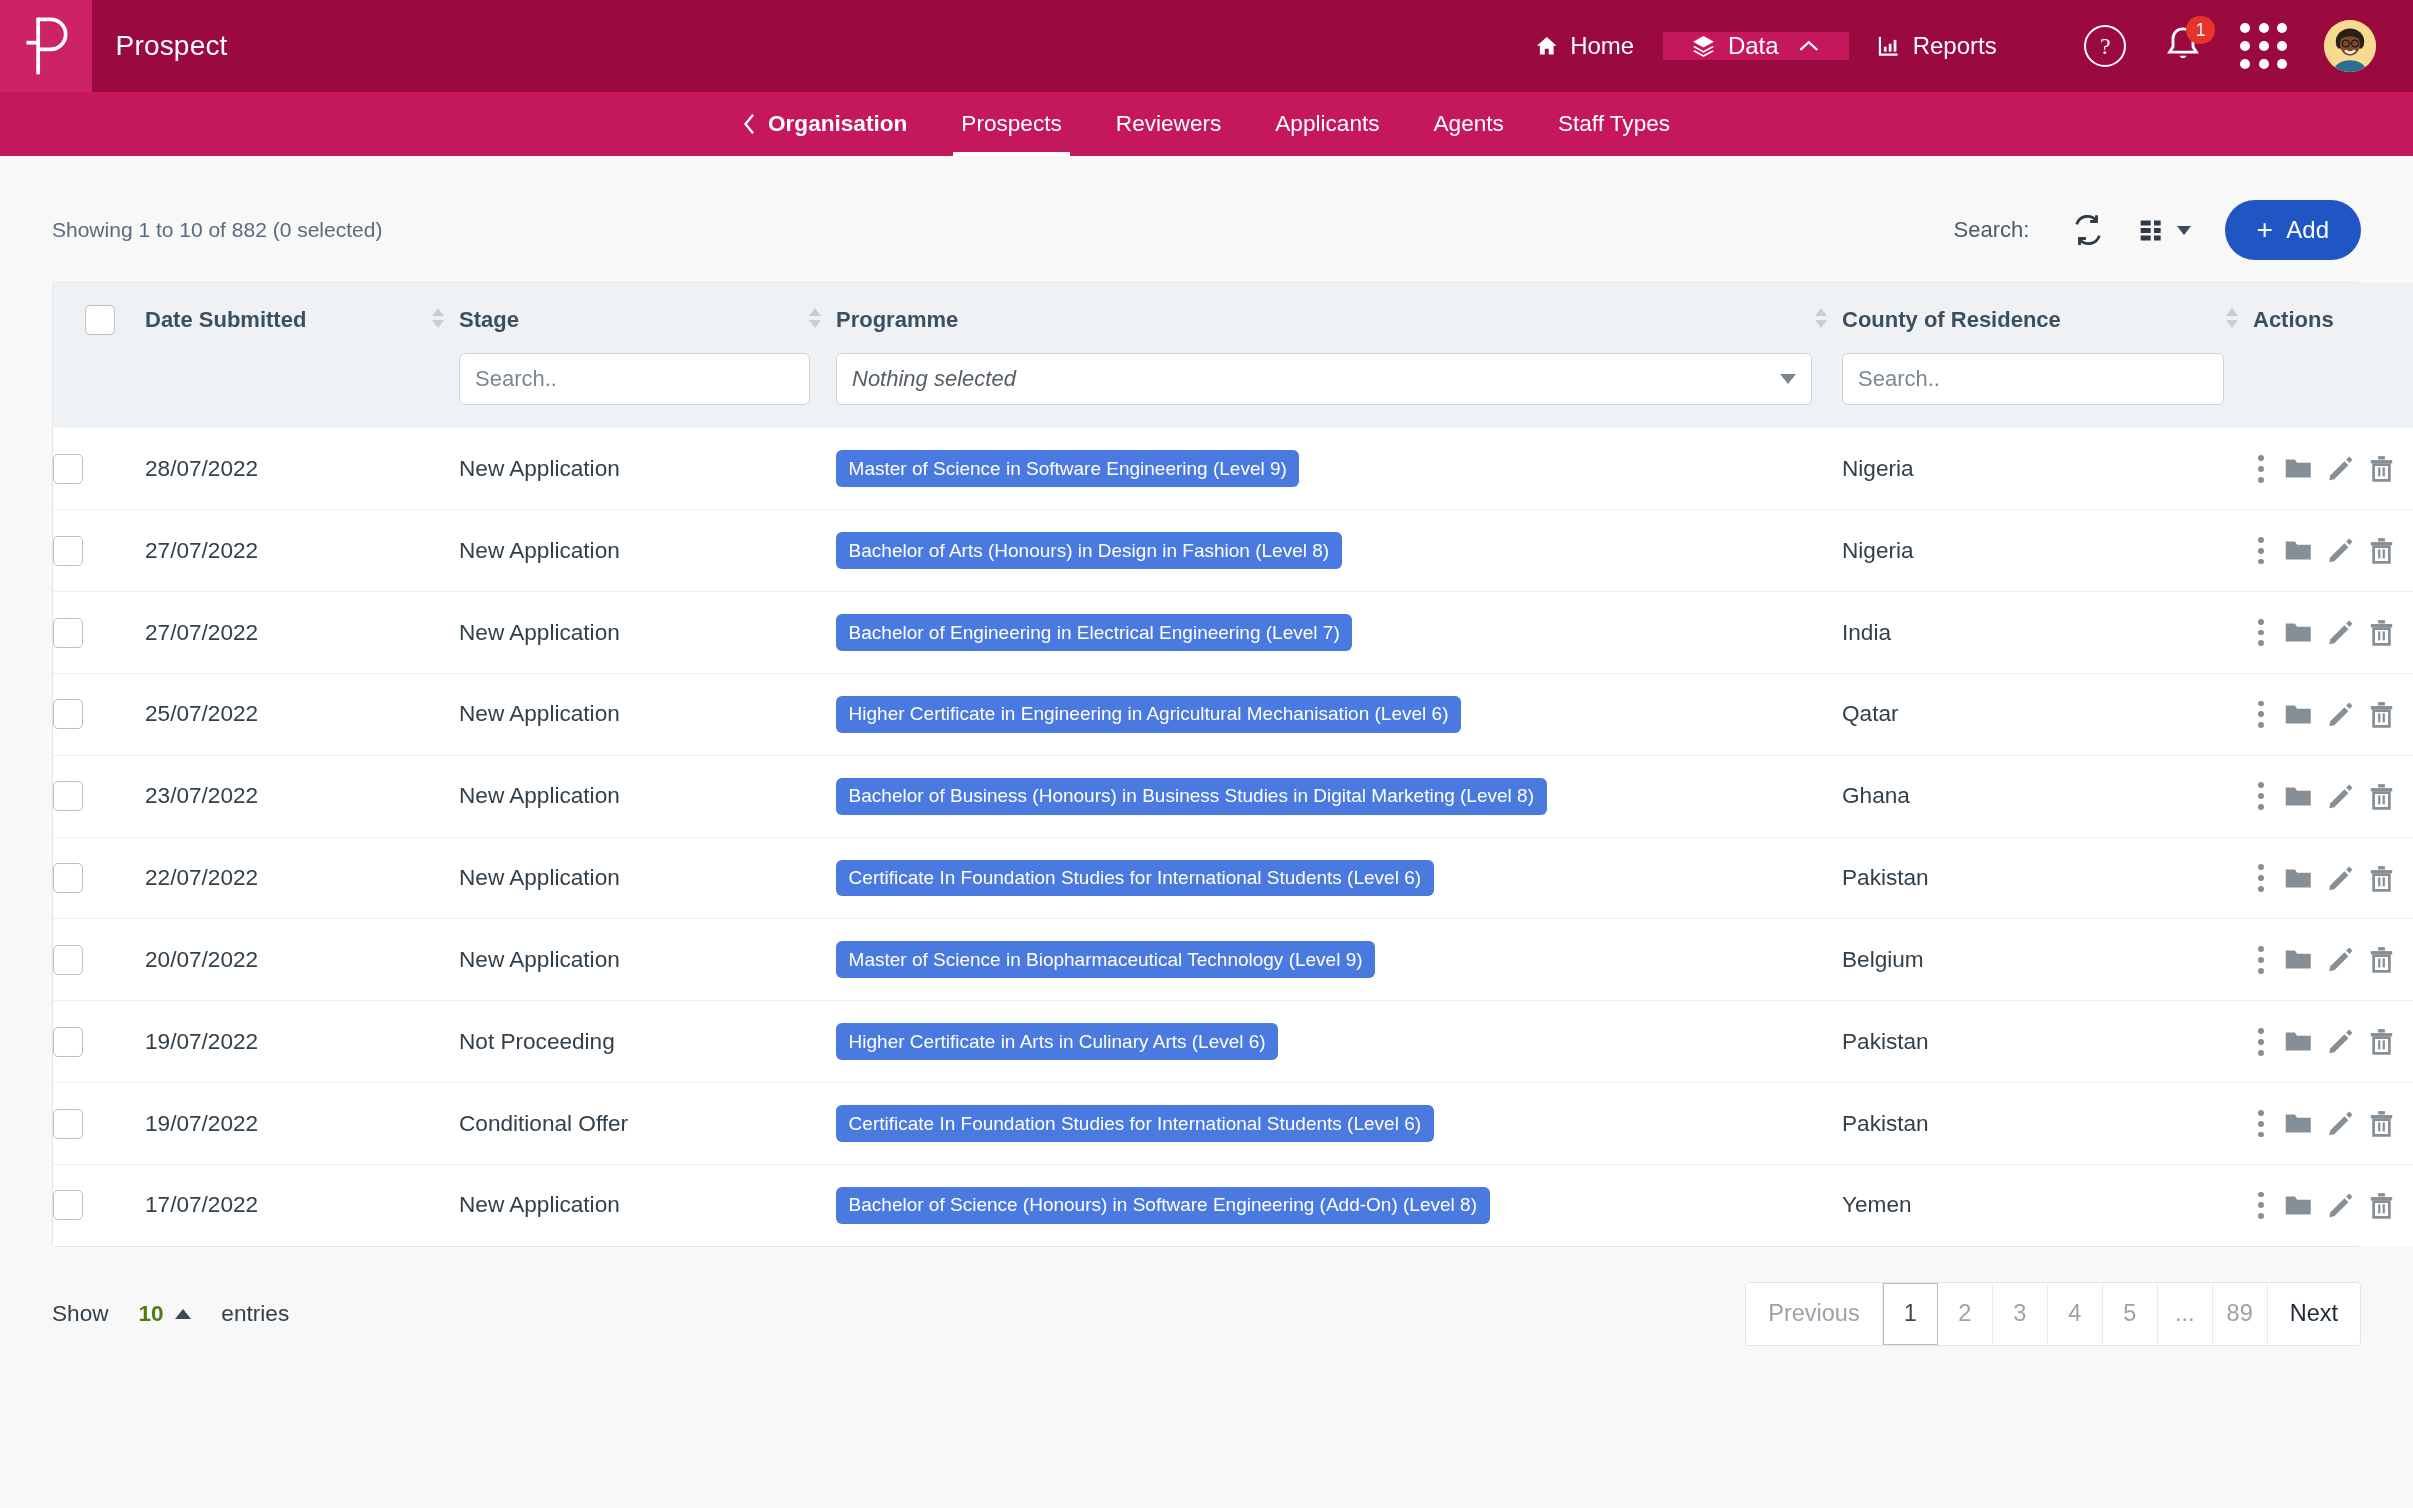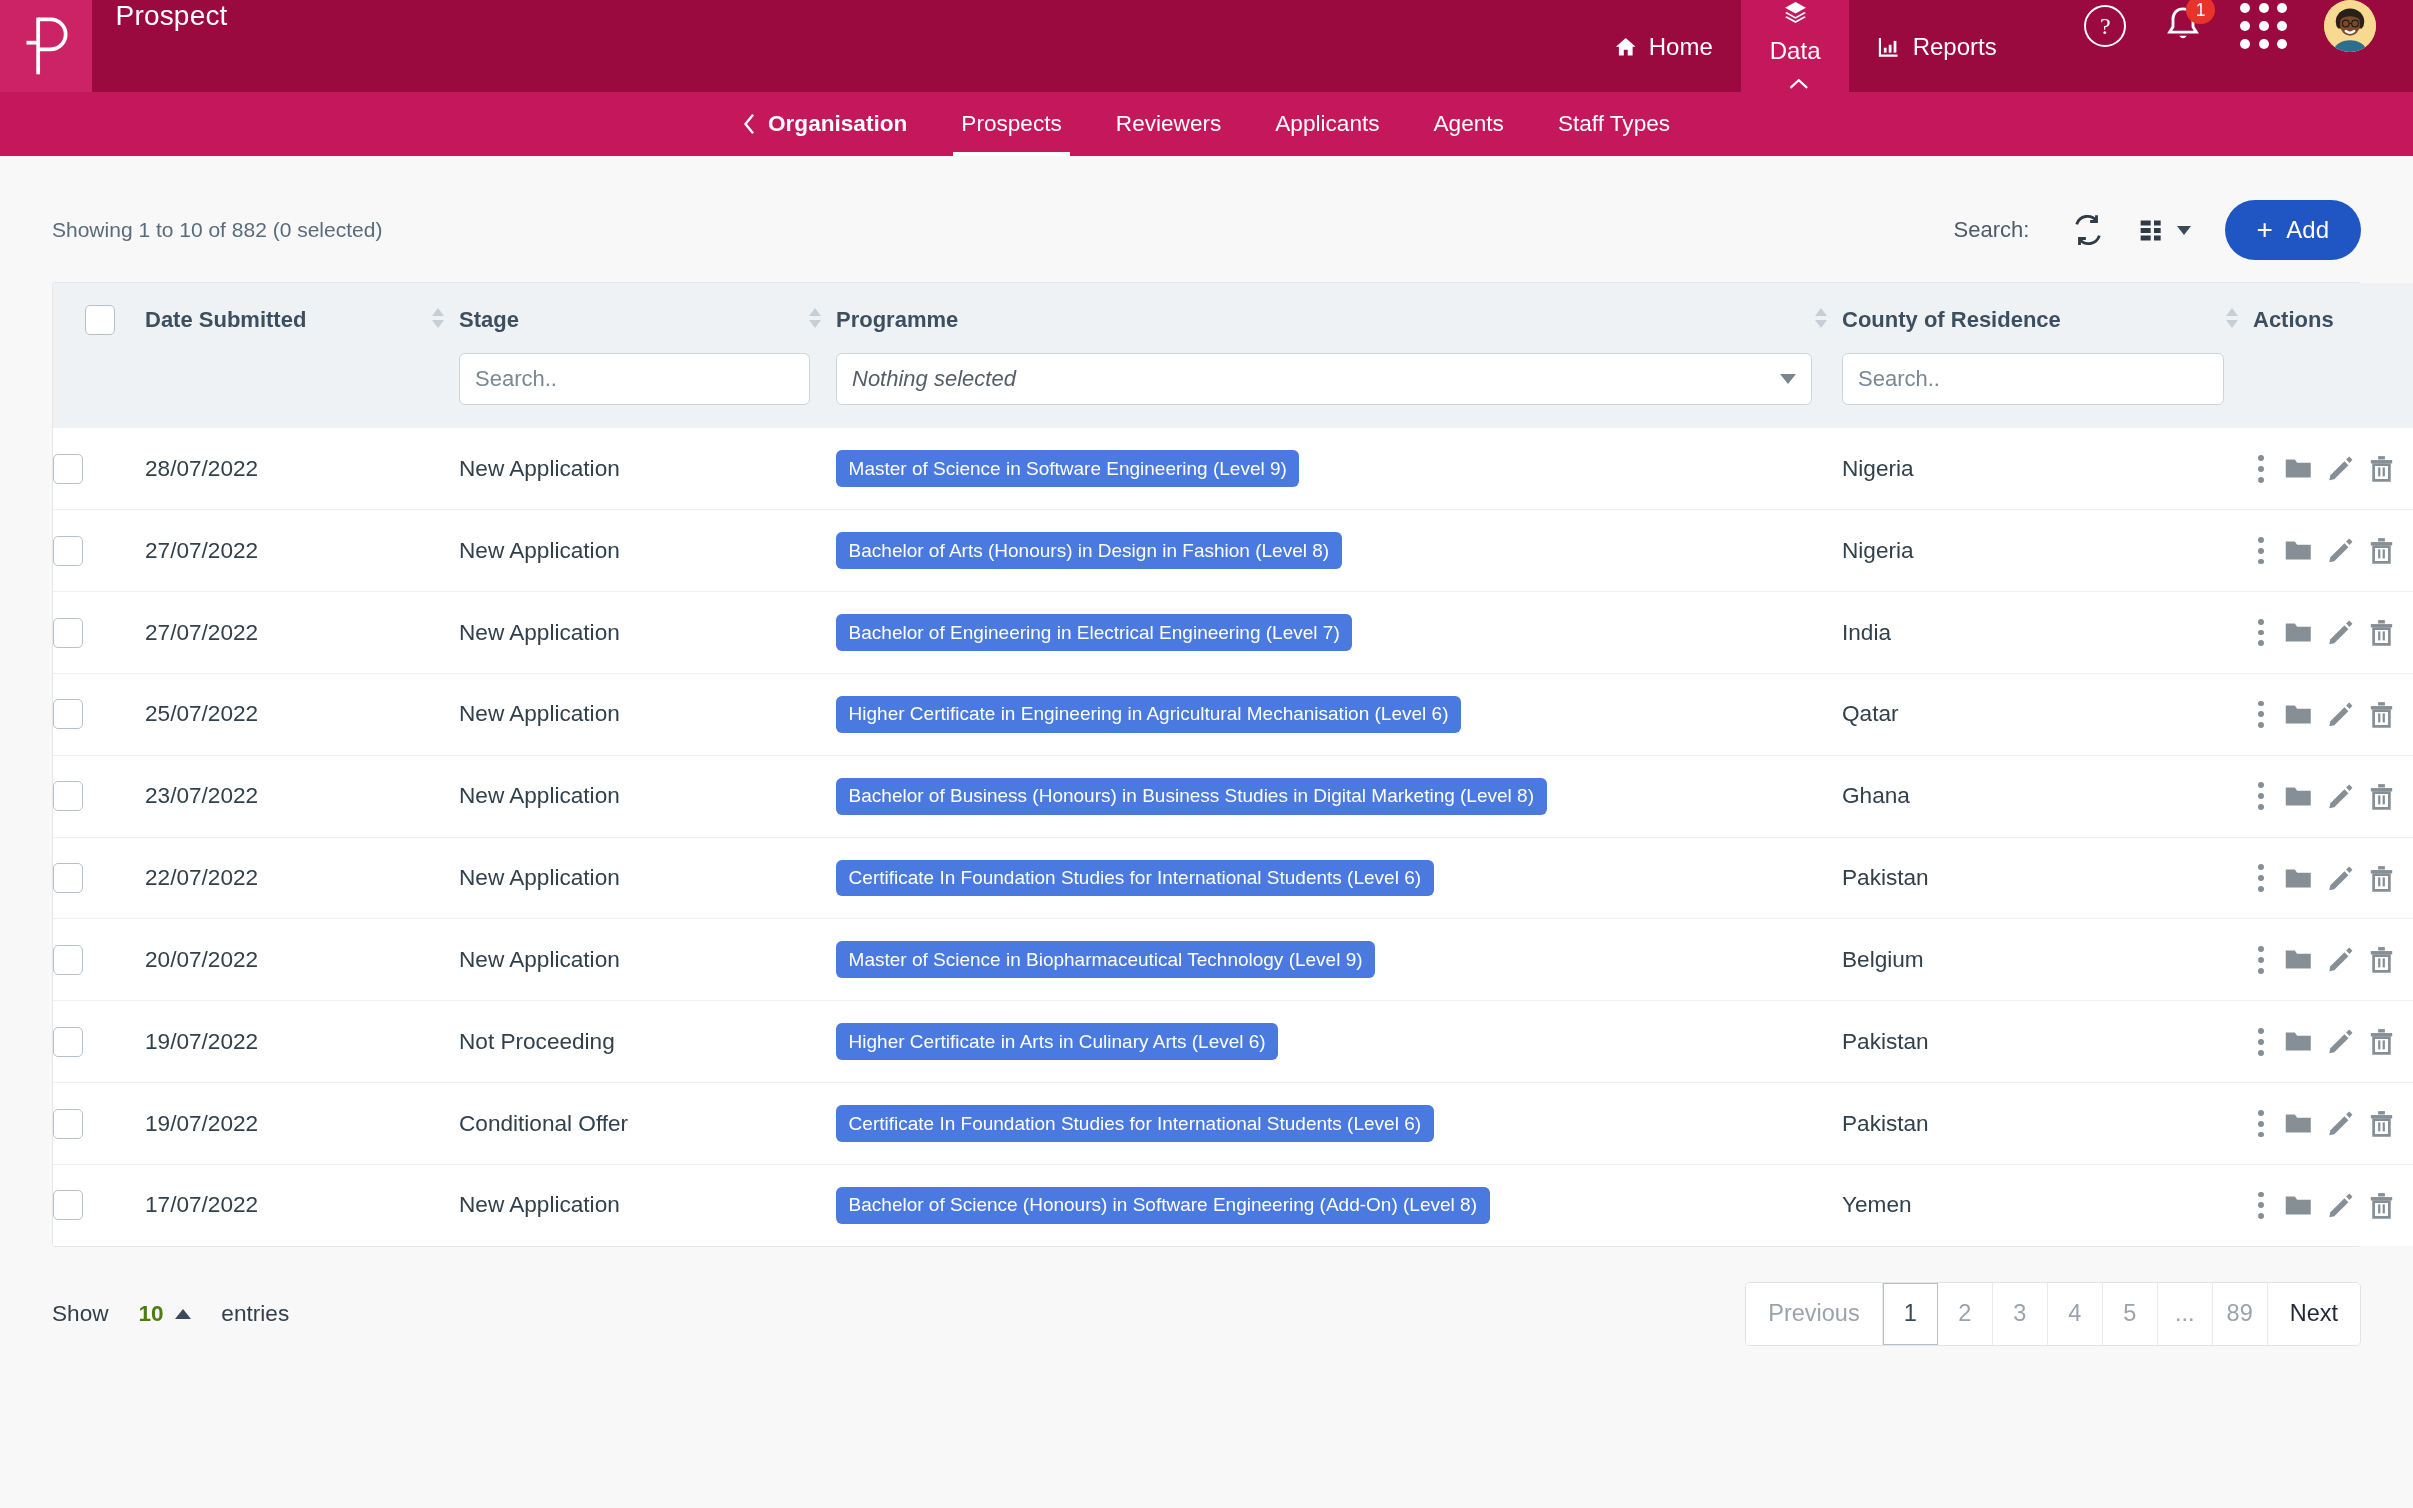--- a/index.html
+++ b/index.html
@@ -10,21 +10,21 @@
     font-family: "Liberation Sans", sans-serif;
     -webkit-font-smoothing: antialiased;
   }
 
   
   .topbar {
     position: relative;
     height: 92px;
     background: #9b0a3e;
     display: flex;
-    align-items: flex-start;
+    align-items: center;
   }
   .logo-tile {
     width: 92px;
     height: 92px;
     background: #cc2366;
     display: flex;
     align-items: center;
     justify-content: center;
     flex: 0 0 92px;
   }
@@ -45,21 +45,21 @@
   .top-nav-item {
     display: flex;
     align-items: center;
     gap: 11.7px;
     padding: 0 28.5px;
     color: #ffffff;
     font-size: 24px;
     cursor: pointer;
     white-space: nowrap;
   }
-  .top-nav-item.active { background: #c4175c; flex-direction: column; }
+  .top-nav-item.active { background: #c4175c; }
   .top-right {
     display: flex;
     align-items: center;
     gap: 37px;
     padding: 0 37px 0 59px;
   }
   .icon-btn { cursor: pointer; display: flex; align-items: center; position: relative; }
   .help-circle {
     width: 42px; height: 42px;
     border: 2.1px solid #ffffff;

